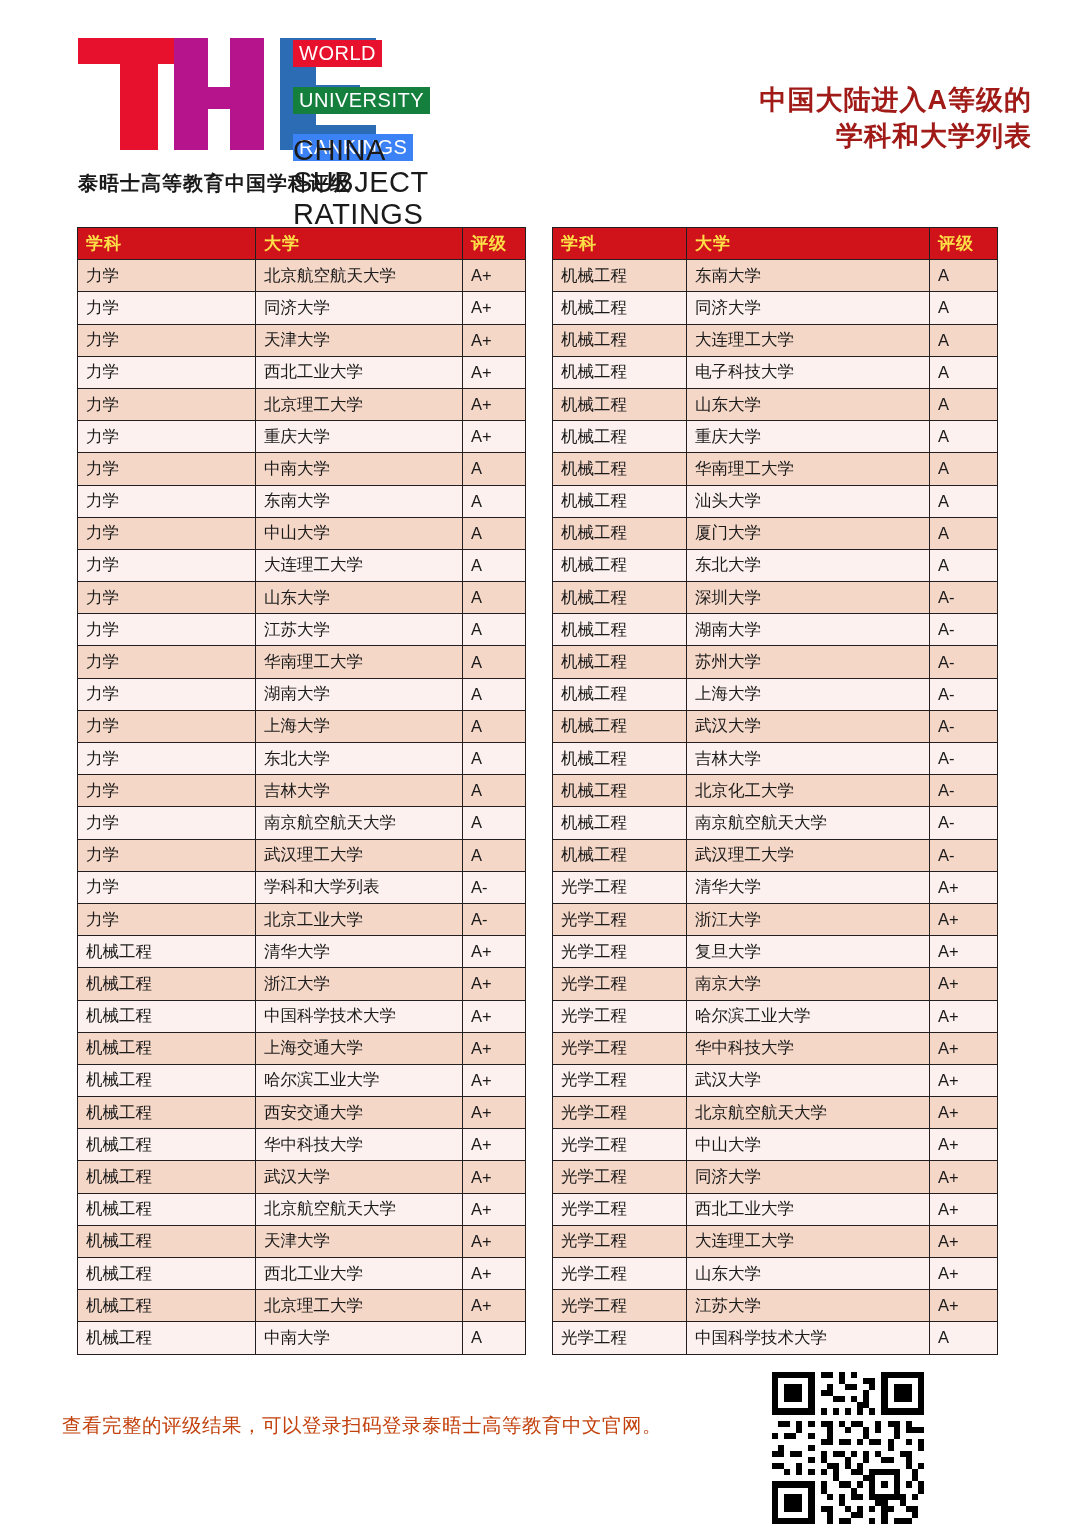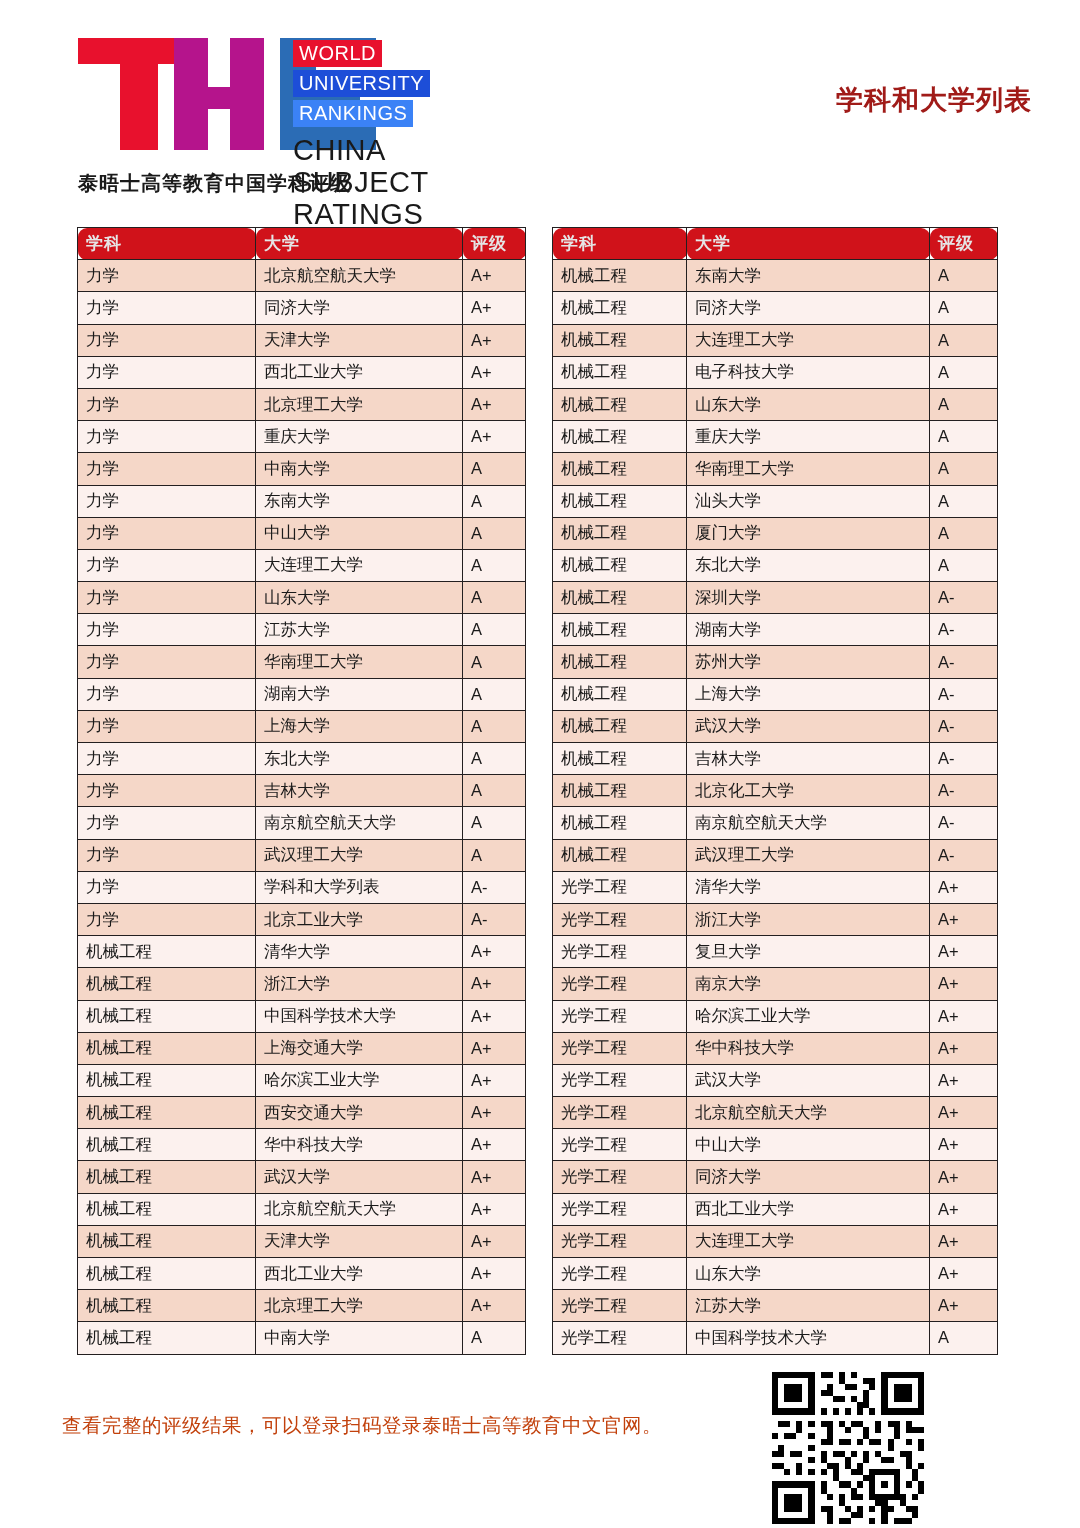--- a/index.html
+++ b/index.html
@@ -28,25 +28,25 @@
   
   .e-v  { left: 202px; top: 8px;  width: 36px; height: 112px; background:#2b6cb5; }
   .e-t  { left: 202px; top: 8px;  width: 96px; height: 25px;  background:#2b6cb5; }
   .e-m  { left: 202px; top: 55px; width: 80px; height: 24px;  background:#2b6cb5; }
   .e-b  { left: 202px; top: 95px; width: 96px; height: 25px;  background:#2b6cb5; }
 
   .wur-lines { position: absolute; left: 215px; top: 10px; }
   .wur-line {
     display: block; color:#fff; font-weight: 500;
     font-size: 20px; line-height: 24px; letter-spacing: 0.5px;
-    padding: 1px 6px 2px 6px; margin-bottom: 3px; width: max-content;
+    padding: 1px 6px 2px 6px; margin-bottom: 20px; width: max-content;
     font-family: "Liberation Sans", sans-serif;
   }
   .wur-1 { background:#e8112d; }
-  .wur-2 { background:#1d4ed8; }
+  .wur-2 { background:#15803d; }
   .wur-3 { background:#3b82f6; }
 
   .csr-lines { position: absolute; left: 215px; top: 104px; }
   .csr-line {
     display:block; color:#1a1a1a; font-size: 29px; line-height: 32px;
     letter-spacing: 0.5px; font-family:"Liberation Sans", sans-serif;
     font-weight: 400;
   }
 
   .cn-brand {
@@ -79,25 +79,24 @@
     border: 1.6px solid #231f20;
     height: 32.2px;
     padding: 0 8px;
     text-align: left;
     vertical-align: middle;
     white-space: nowrap;
     overflow: hidden;
   }
   .tbl thead th {
     background: #d0121a;
-    color: #e5e5e5;
+    color: #fde047;
     font-weight: 700;
     font-size: 17px;
     letter-spacing: 1px;
-    border-radius: 9px;
   }
   .tbl tbody tr.odd  td { background: #f5d7c8; }
   .tbl tbody tr.even td { background: #fcf1ee; }
 
   .c-sub  { width: 178px; }
   .c-uni  { width: 207px; }
   .c-rat  { width: 63px; }
   .tbl-right .c-sub { width: 134px; }
   .tbl-right .c-uni { width: 243px; }
   .tbl-right .c-rat { width: 68px; }
@@ -138,20 +137,21 @@
 
       <div class="csr-lines">
         <span class="csr-line">CHINA SUBJECT</span>
         <span class="csr-line">RATINGS</span>
       </div>
     </div>
 
     <div class="cn-brand">泰晤士高等教育中国学科评级</div>
 
     <div class="title-block">
+      <span class="title-line">中国大陆进入A等级的</span>
       <span class="title-line">学科和大学列表</span>
     </div>
   </div>
 
   <div class="tables">
 
     <table class="tbl tbl-left">
       <colgroup>
         <col class="c-sub">
           <col class="c-uni">

